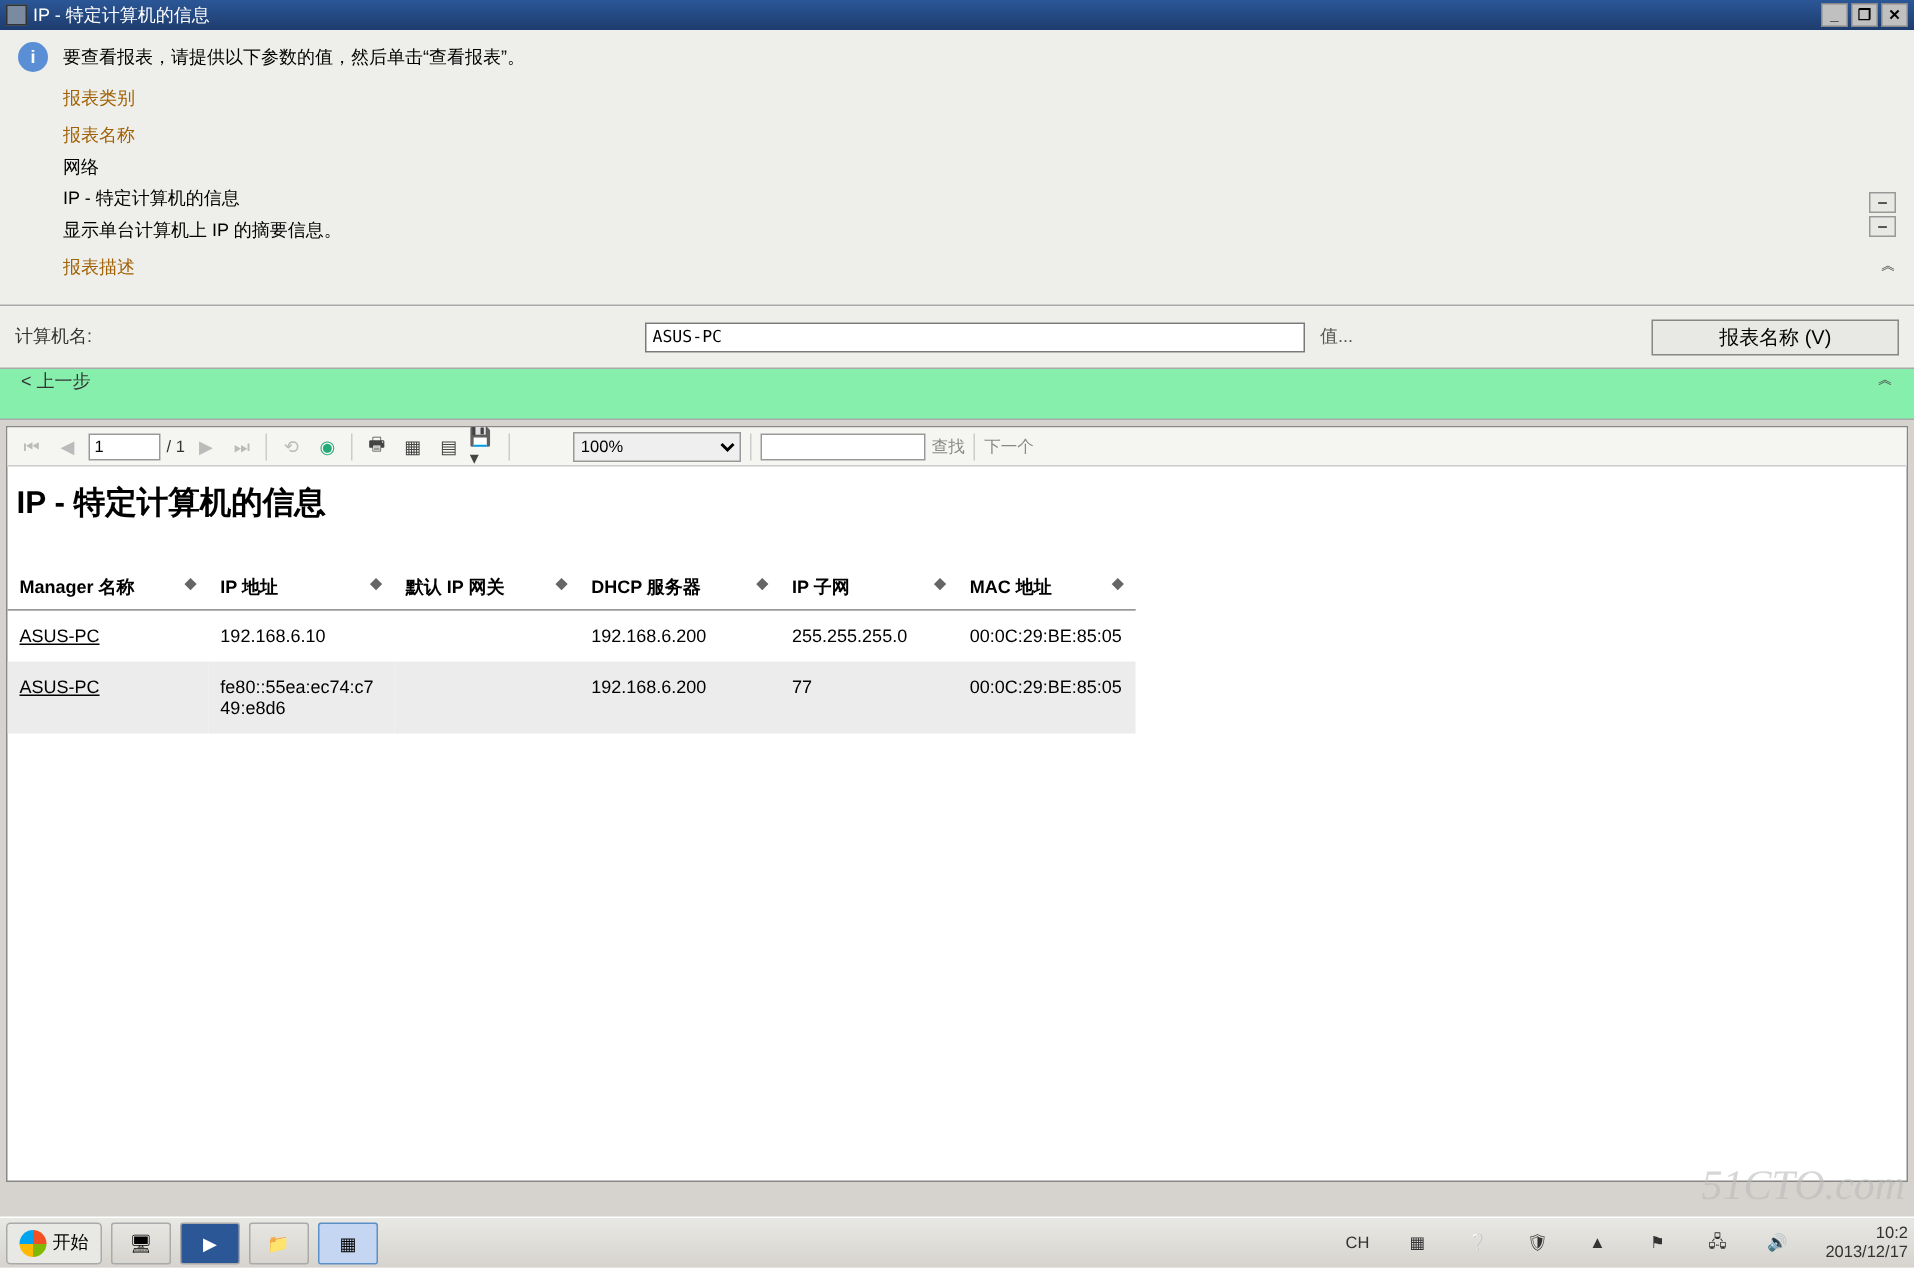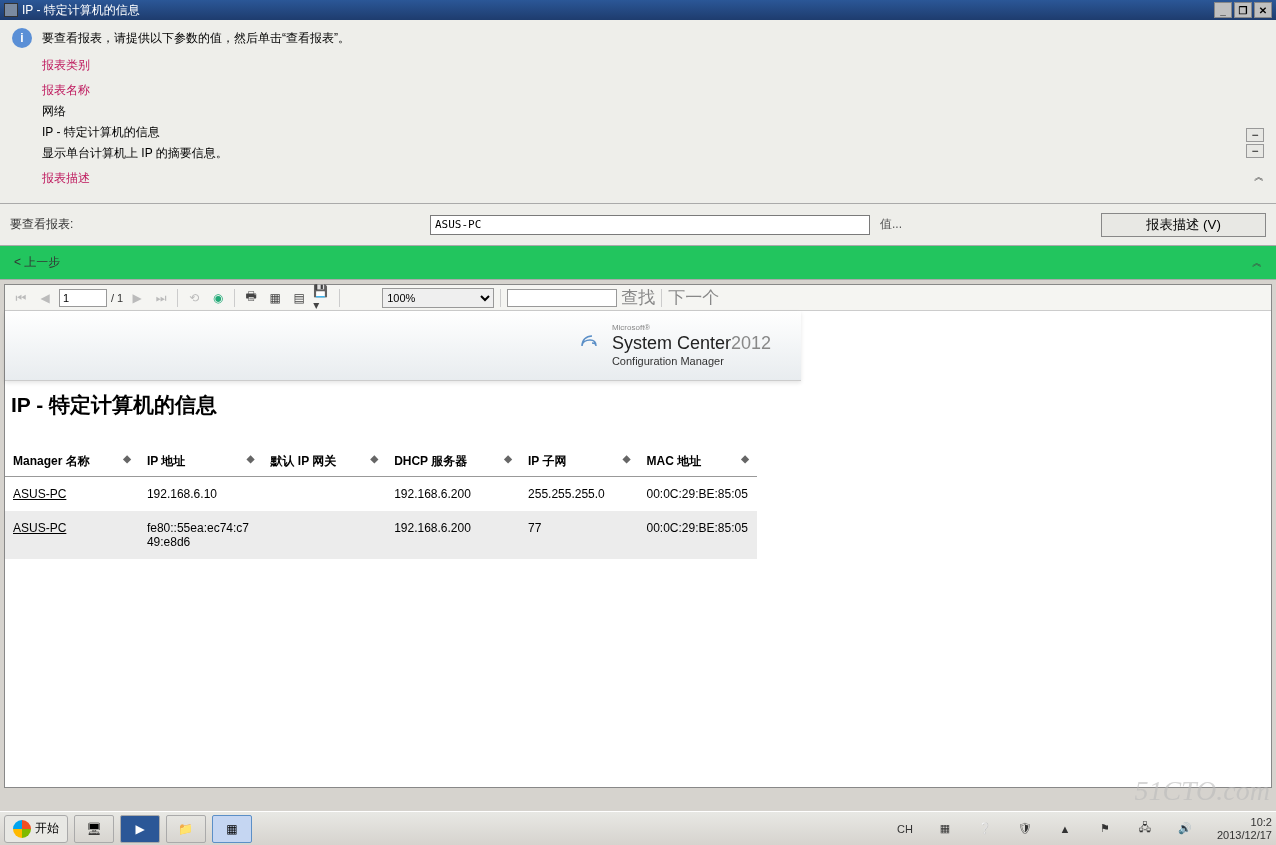--- a/index.html
+++ b/index.html
@@ -8,46 +8,46 @@
 .titlebar { height: 20px; background: linear-gradient(to bottom, #2b5797, #1e3c6e); color: #fff; display: flex; align-items: center; padding: 0 4px; font-size: 12px; }
 .titlebar .icon { width: 14px; height: 14px; background: #7a8aa0; margin-right: 4px; border: 1px solid #333; }
 .titlebar .spacer { flex: 1; }
 .win-btn { width: 18px; height: 16px; background: #c0c0c0; border: 1px solid #888; margin-left: 2px; display: flex; align-items: center; justify-content: center; color: #000; font-size: 10px; font-weight: bold; cursor: pointer; }
 
 .info-panel { background: #eeeeea; border-bottom: 1px solid #aaa; padding: 8px 12px 12px 12px; display: flex; }
 .info-icon { width: 20px; height: 20px; background: #5a8fd6; border-radius: 50%; color: #fff; text-align: center; line-height: 20px; font-weight: bold; margin-right: 10px; flex-shrink: 0; }
 .info-body { flex: 1; }
 .info-instruction { margin-bottom: 10px; padding-top: 2px; }
 .info-row { margin-bottom: 4px; }
-.info-label { color: #be185d; }
+.info-label { color: #a16207; }
 .info-controls { float: right; display: flex; flex-direction: column; align-items: flex-end; gap: 10px; margin-top: 100px; }
 .collapse-btn { width: 18px; height: 14px; border: 1px solid #999; background: #e8e8e4; display: flex; align-items: center; justify-content: center; cursor: pointer; margin-bottom: 2px; }
 .chevron { font-size: 10px; color: #444; cursor: pointer; }
 
 .param-bar { height: 42px; background: #eeeeea; border-bottom: 1px solid #aaa; display: flex; align-items: center; padding: 0 10px; }
 .param-label { width: 420px; color: #333; }
 .param-input { width: 440px; height: 20px; padding: 2px 4px; font-size: 11px; font-family: monospace; border: 1px solid #7a7a7a; }
 .param-value-label { margin-left: 10px; color: #555; }
 .view-btn-wrap { flex: 1; display: flex; justify-content: flex-end; }
 .view-btn { width: 165px; height: 24px; border: 1px solid #888; background: #e8e8e4; cursor: pointer; }
 
-.back-bar { height: 34px; background: #22c55e; border-bottom: 1px solid #aaa; display: flex; align-items: center; padding: 0 14px; gap: 48px; }
+.back-bar { height: 34px; background: #86efac; border-bottom: 1px solid #aaa; display: flex; padding: 0 14px; gap: 48px; }
 .back-link { color: #333; cursor: pointer; }
 .right-chevrons { margin-left: auto; display: flex; gap: 4px; }
 
 .report-area { margin: 4px; border: 1px solid #888; background: #fff; height: 504px; display: flex; flex-direction: column; }
 .report-toolbar { height: 26px; background: #f5f5f2; border-bottom: 1px solid #ccc; display: flex; align-items: center; padding: 0 6px; gap: 4px; }
 .tb-btn { width: 20px; height: 20px; display: flex; align-items: center; justify-content: center; color: #444; cursor: pointer; }
 .tb-btn.disabled { color: #bbb; cursor: default; }
 .tb-sep { width: 1px; height: 18px; background: #ccc; margin: 0 2px; }
 .page-input { width: 48px; height: 18px; padding: 1px 3px; font-size: 11px; border: 1px solid #999; }
 .page-total { font-size: 11px; color: #333; }
 .zoom-select { width: 112px; height: 20px; font-size: 11px; border: 1px solid #999; margin-left: 36px; }
 .search-input { width: 110px; height: 18px; padding: 1px 3px; font-size: 11px; border: 1px solid #999; }
-.search-lbl { font-size: 17px; color: #888; }
+.search-lbl { font-size: 11px; color: #888; }
 
 .report-header { background: linear-gradient(to bottom, #fff, #e8ecef); border-bottom: 1px solid #ccc; height: 70px; display: flex; justify-content: flex-end; align-items: center; padding-right: 30px; box-shadow: 0 2px 4px rgba(0,0,0,0.1); width: 796px; }
 .sc-logo { display: flex; align-items: center; gap: 8px; }
 .sc-swirl { width: 24px; height: 24px; color: #5b8fc7; }
 .sc-text { font-size: 11px; color: #333; line-height: 1.2; }
 .sc-text .big { font-size: 18px; color: #222; }
 .sc-text .light { color: #888; }
 
 .report-content { padding: 0; flex: 1; overflow: auto; }
 .report-title { font-size: 21px; font-weight: bold; padding: 10px 6px 2px 6px; color: #000; }
@@ -99,25 +99,25 @@
   <div class="info-controls">
     <div>
       <div class="collapse-btn">−</div>
       <div class="collapse-btn">−</div>
     </div>
     <span class="chevron">︽</span>
   </div>
 </div>
 
 <div class="param-bar">
-  <span class="param-label">要查看报表:</span>
+  <span class="param-label">计算机名:</span>
   <input class="param-input" value="ASUS-PC" style="">
   <span class="param-value-label">值...</span>
   <div class="view-btn-wrap">
-    <button class="view-btn">报表描述 (V)</button>
+    <button class="view-btn">报表名称 (V)</button>
   </div>
 </div>
 
 <div class="back-bar">
   <span class="back-link">&lt; 上一步</span>
   <div class="right-chevrons">
     <span class="chevron">︽</span>
   </div>
 </div>
 
@@ -139,32 +139,20 @@
     <span class="tb-btn">💾▾</span>
     <span class="tb-sep"></span>
     <select class="zoom-select"><option>100%</option></select>
     <span class="tb-sep"></span>
     <input class="search-input" style="">
     <span class="search-lbl">查找</span>
     <span class="tb-sep"></span>
     <span class="search-lbl">下一个</span>
   </div>
 
-  <div class="report-header">
-    <div class="sc-logo">
-      <svg class="sc-swirl" viewBox="0 0 24 24">
-          <path d="M12 2 C6 2 2 6 2 12 C2 8 6 6 10 6 C14 6 16 8 16 12 C16 10 14 9 12 9" fill="none" stroke="#5b8fc7" stroke-width="1.5"></path>
-        </svg>
-      <div class="sc-text">
-        <div style="font-size:8px;color:#888">Microsoft®</div>
-        <div><span class="big">System Center</span><span class="big light">2012</span></div>
-        <div>Configuration Manager</div>
-      </div>
-    </div>
-  </div>
 
   <div class="report-content">
     <div class="report-title">IP - 特定计算机的信息</div>
 
     <table class="data-table">
       <thead>
           <tr>
         <th style="width:130px"><span>Manager 名称</span><span class="sort-caret">◆</span></th>
         <th style="width:120px"><span>IP 地址</span><span class="sort-caret">◆</span></th>
         <th style="width:120px"><span>默认 IP 网关</span><span class="sort-caret">◆</span></th>

